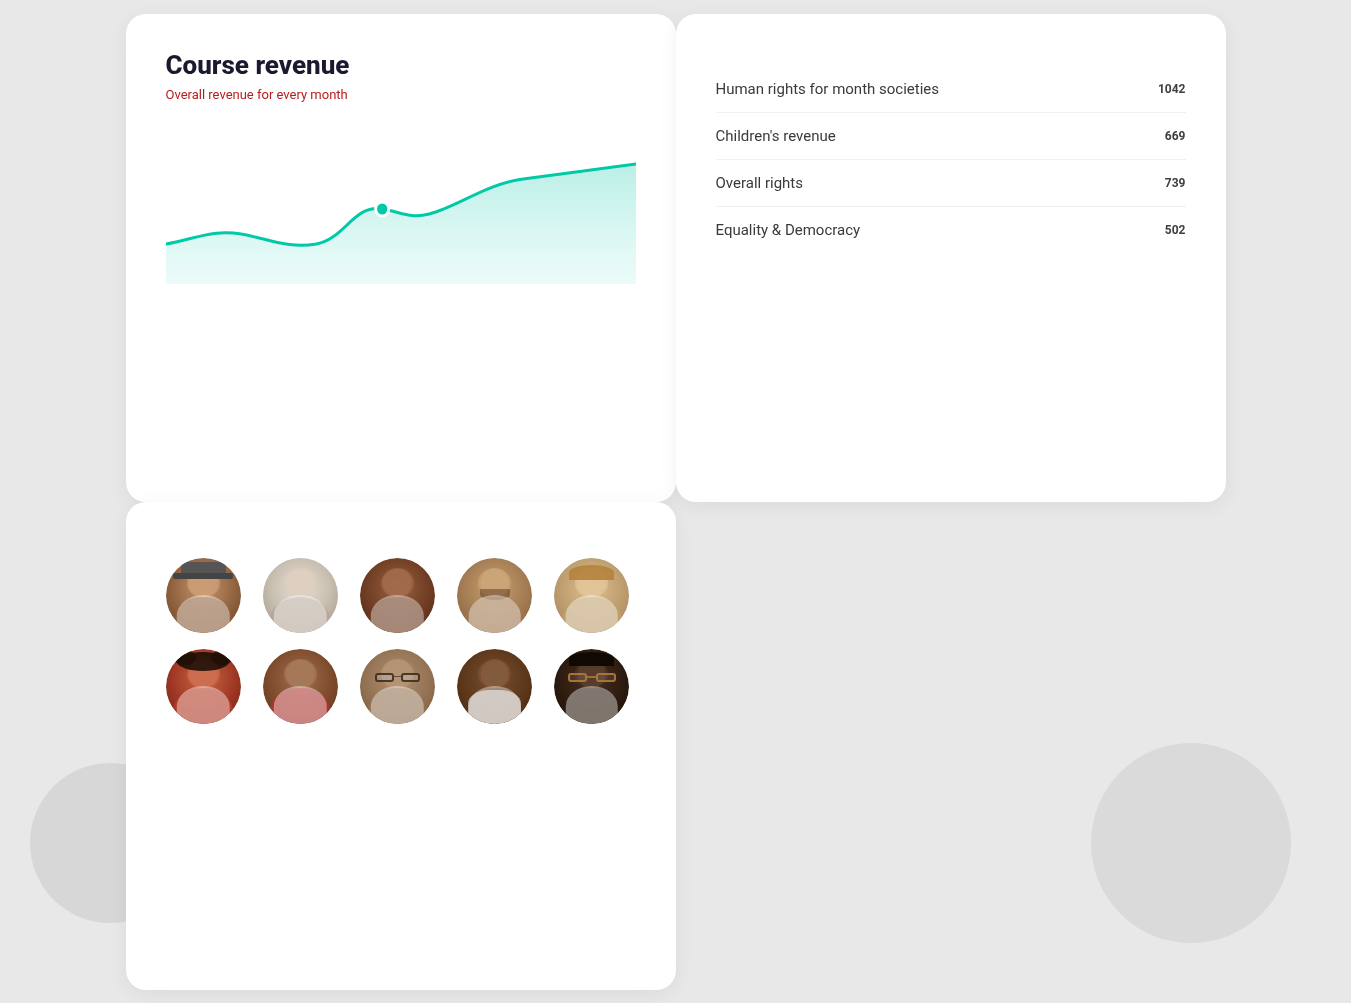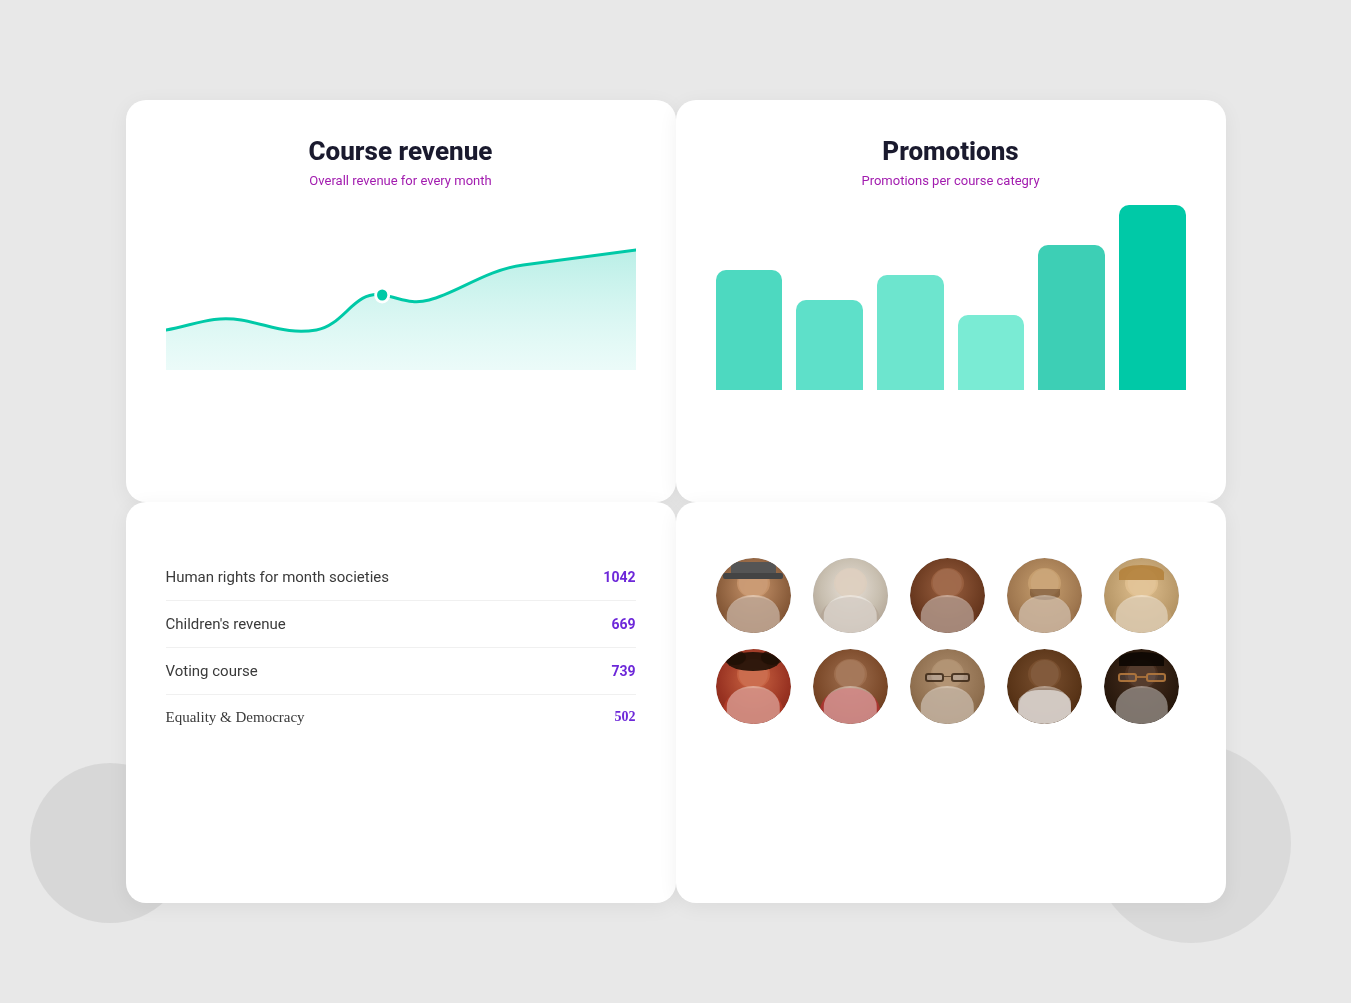--- a/index.html
+++ b/index.html
@@ -35,45 +35,44 @@
       background: #d0d0d0;
       border-radius: 50%;
       opacity: 0.6;
     }
 
     .dashboard {
       display: grid;
       grid-template-columns: 1fr 1fr;
       grid-template-rows: 1fr 1fr;
       width: 1100px;
-      height: 803px;
+      height: 976px;
       position: relative;
       z-index: 1;
-      text-align: center;
     }
 
     .card {
       background: #ffffff;
       border-radius: 20px;
       padding: 36px 40px;
       box-shadow: 0 4px 20px rgba(0,0,0,0.06);
       overflow: hidden;
       position: relative;
     }
 
     .card-title {
       font-size: 26px;
       font-weight: 800;
       color: #1a1a2e;
       margin-bottom: 6px;
     }
 
     .card-subtitle {
       font-size: 13px;
-      color: #a21caf;
+      color: #b91c1c;
       margin-bottom: 20px;
       line-height: 1.4;
     }
 
     
     .revenue-card .chart-area {
       position: relative;
       height: 160px;
       margin-top: 10px;
     }
@@ -113,32 +112,31 @@
     .course-item {
       display: flex;
       justify-content: space-between;
       align-items: center;
       padding: 14px 0;
       border-bottom: 1px solid #f0f0f0;
     }
 
     .course-item:last-child {
       border-bottom: none;
-      font-family: Liberation Serif, serif;
     }
 
     .course-name {
       font-size: 15px;
       color: #3a3a3a;
     }
 
     .course-count {
-      font-size: 14px;
+      font-size: 12px;
       font-weight: 700;
-      color: #6d28d9;
+      color: #404040;
     }
 
     
     .subscribers-card .avatars-grid {
       display: grid;
       grid-template-columns: repeat(5, 1fr);
       gap: 16px;
       margin-top: 20px;
     }
 
@@ -209,57 +207,33 @@
 
         <path d="M0,120 C30,115 50,105 80,110 C110,115 130,125 160,120 C190,115 200,80 230,85 C250,88 260,95 280,90 C310,83 340,60 380,55 C420,50 460,45 500,40 L500,160 L0,160 Z" fill="url(#fillGrad)" stroke="none"></path>
 
         <path d="M0,120 C30,115 50,105 80,110 C110,115 130,125 160,120 C190,115 200,80 230,85 C250,88 260,95 280,90 C310,83 340,60 380,55 C420,50 460,45 500,40" fill="none" stroke="#00c9a7" stroke-width="3" stroke-linecap="round"></path>
 
         <circle cx="230" cy="85" r="7" fill="#00c9a7" stroke="white" stroke-width="3"></circle>
       </svg>
     </div>
   </div>
 
-  <div class="card promotions-card">
-    <div class="card-title">Promotions</div>
-    <div class="card-subtitle">Promotions per course categry</div>
-    <div class="bars-container">
-      <div class="bar-wrap">
-        <div class="bar" style="height:120px; background:#4dd9c0;"></div>
-      </div>
-      <div class="bar-wrap">
-        <div class="bar" style="height:90px; background:#5ee0c9;"></div>
-      </div>
-      <div class="bar-wrap">
-        <div class="bar" style="height:115px; background:#6de5ce;"></div>
-      </div>
-      <div class="bar-wrap">
-        <div class="bar" style="height:75px; background:#7aebd4;"></div>
-      </div>
-      <div class="bar-wrap">
-        <div class="bar" style="height:145px; background:#3dcfb5;"></div>
-      </div>
-      <div class="bar-wrap">
-        <div class="bar" style="height:185px; background:#00c9a7;"></div>
-      </div>
-    </div>
-  </div>
 
   <div class="card courses-card">
     <div class="course-list">
       <div class="course-item">
         <span class="course-name">Human rights for month societies</span>
         <span class="course-count">1042</span>
       </div>
       <div class="course-item">
         <span class="course-name">Children's revenue</span>
         <span class="course-count">669</span>
       </div>
       <div class="course-item">
-        <span class="course-name">Voting course</span>
+        <span class="course-name">Overall rights</span>
         <span class="course-count">739</span>
       </div>
       <div class="course-item">
         <span class="course-name">Equality &amp; Democracy</span>
         <span class="course-count">502</span>
       </div>
     </div>
   </div>
 
   <div class="card subscribers-card">

